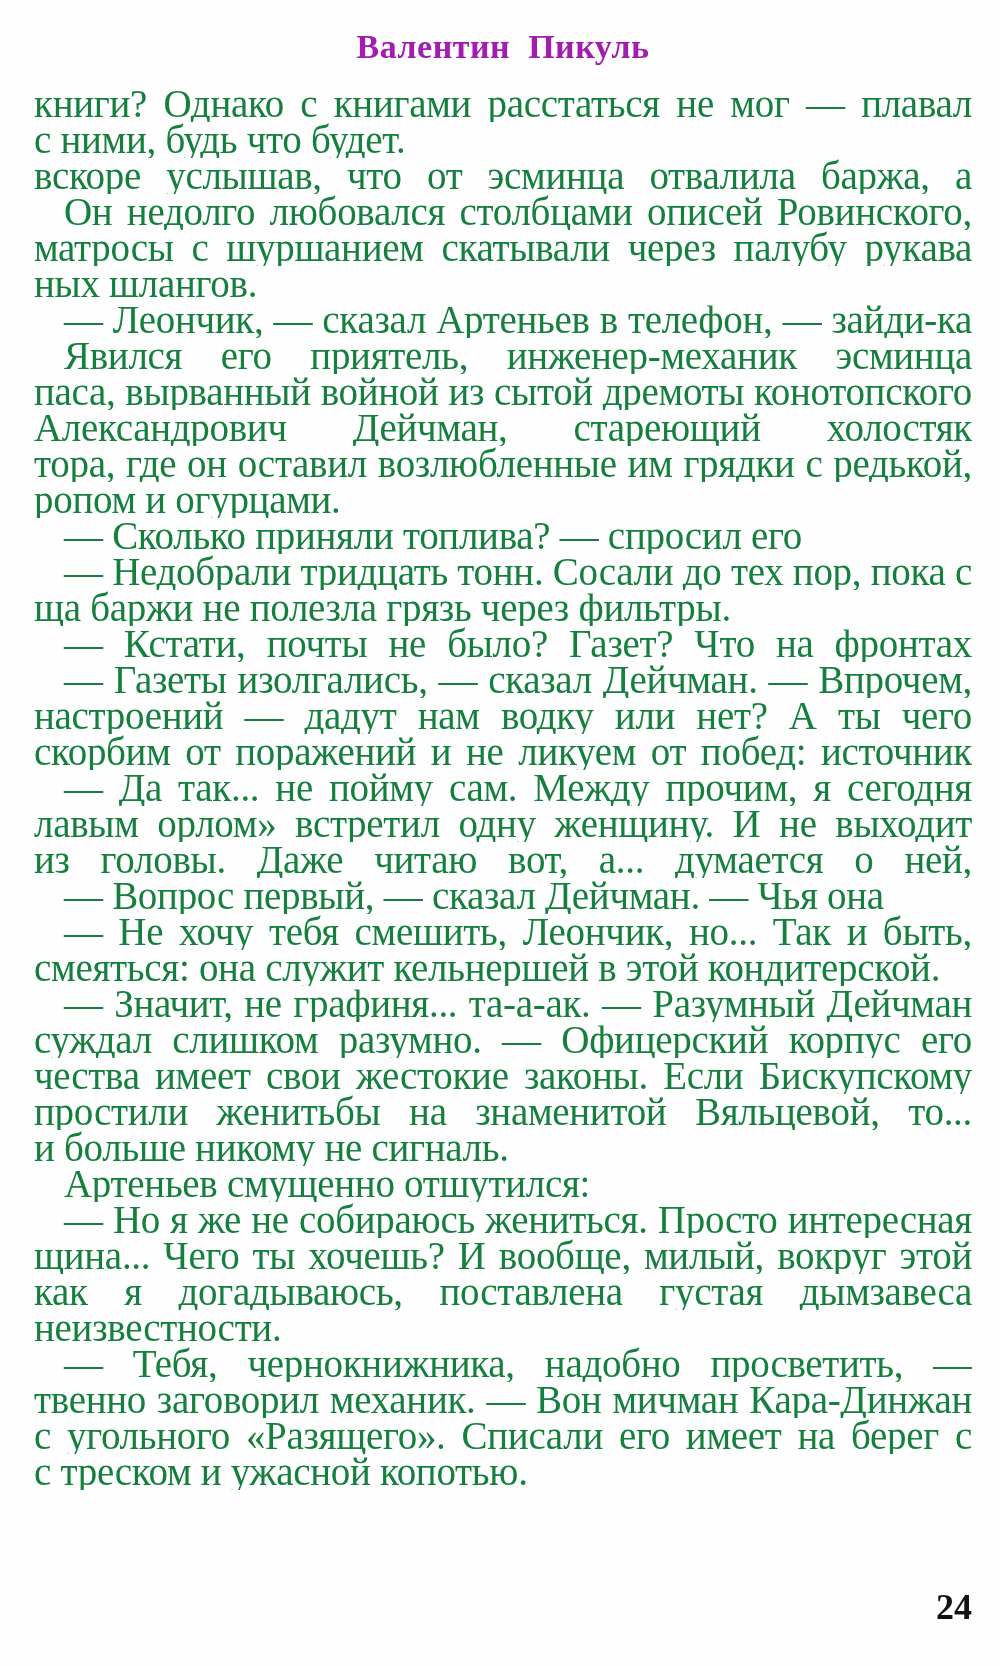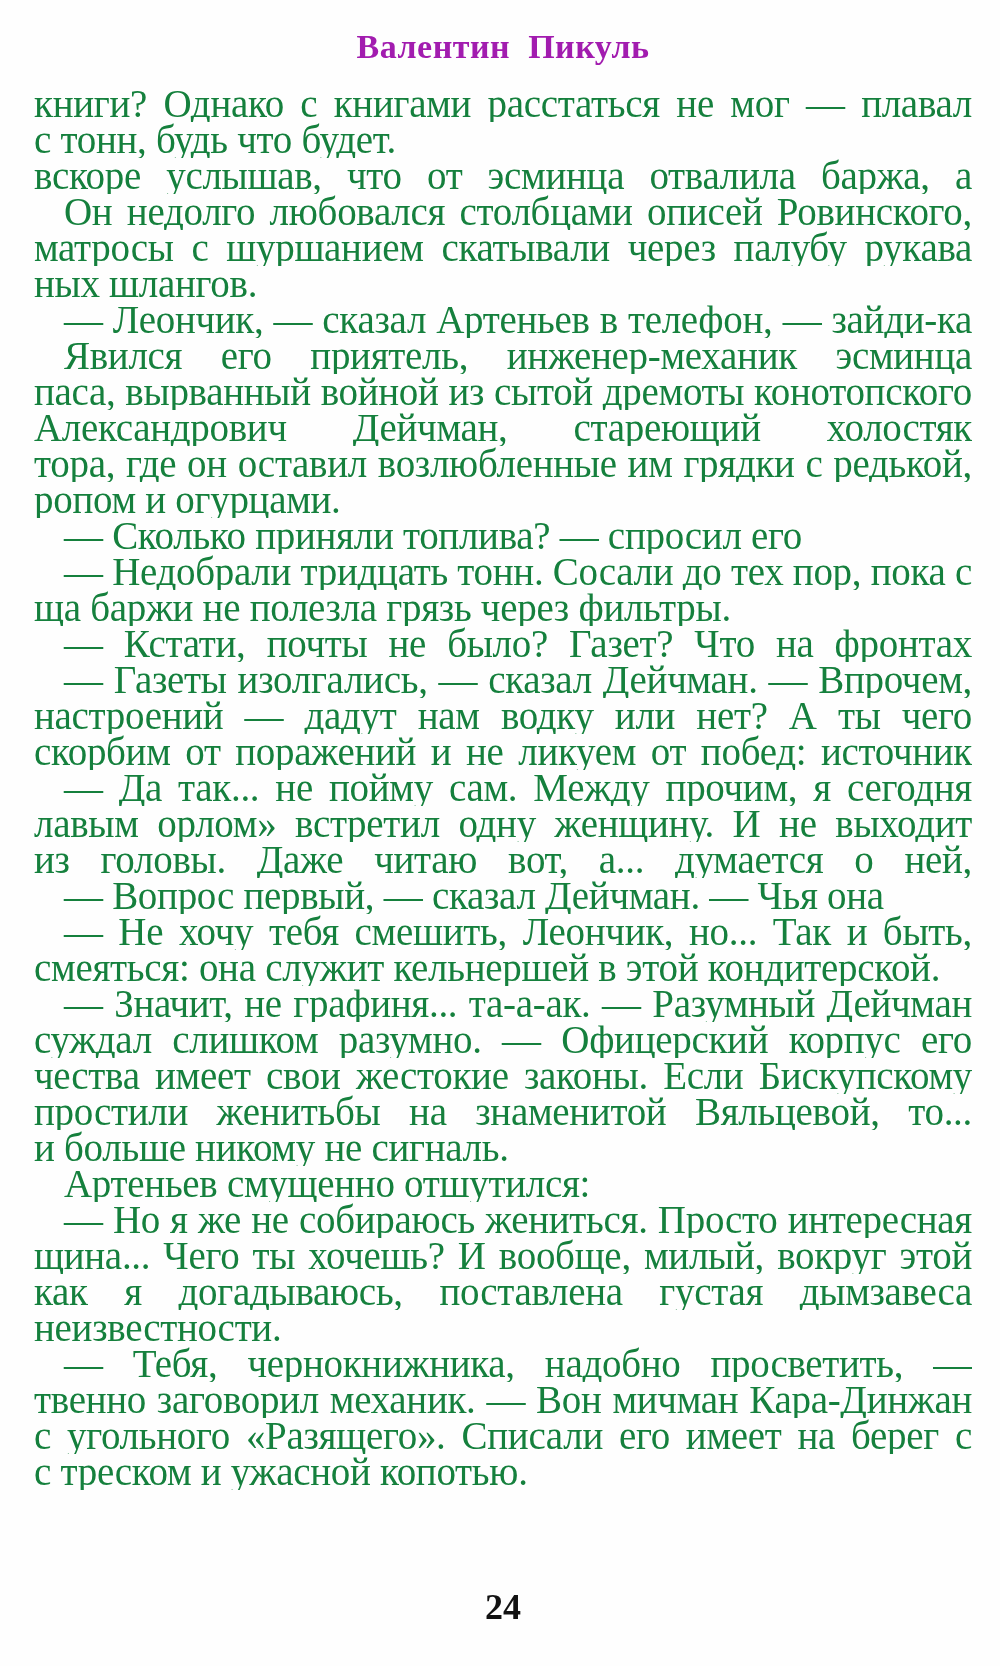--- a/index.html
+++ b/index.html
@@ -43,36 +43,36 @@
   .line.j {
     text-align: justify;
     text-align-last: justify;
   }
   .line.ind { text-indent: 30px; }
   .page-number {
     position: absolute;
     top: 1586px;
     left: 34px;
     width: 938px;
-    text-align: center;
+    text-align: right;
     font-size: 36px;
     font-weight: bold;
     color: #121212;
   }
 </style>
 </head>
 <body>
 
 <div class="page">
   <div class="running-header">Валентин Пикуль</div>
 
   <div class="text-block">
       <div class="paragraph">
         <div class="line j">книги? Однако с книгами расстаться не мог — плавал вместе</div>
-        <div class="line">с тонн, будь что будет.</div>
+        <div class="line">с ними, будь что будет.</div>
       </div>
       <div class="paragraph">
         <div class="line j">вскоре услышав, что от эсминца отвалила баржа, а трюмные</div>
         <div class="line j ind">Он недолго любовался столбцами описей Ровинского,</div>
         <div class="line j">матросы с шуршанием скатывали через палубу рукава мазут-</div>
         <div class="line">ных шлангов.</div>
       </div>
       <div class="paragraph">
         <div class="line j ind">— Леончик, — сказал Артеньев в телефон, — зайди-ка ко</div>
       </div>

